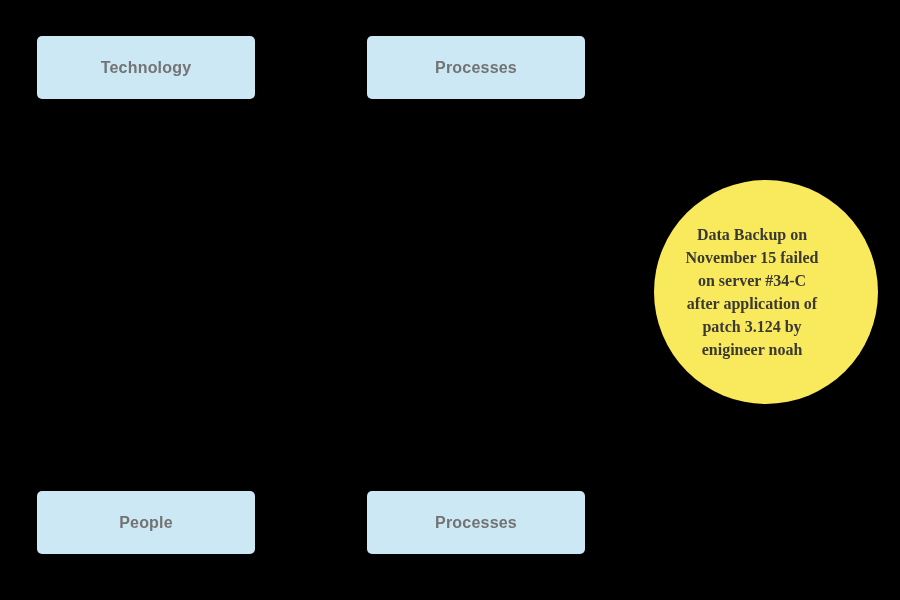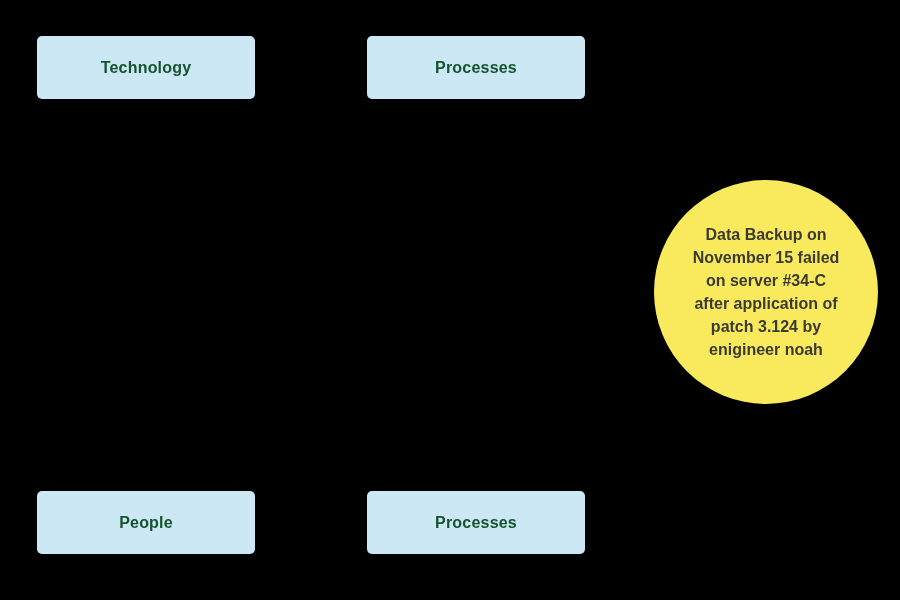--- a/index.html
+++ b/index.html
@@ -20,41 +20,41 @@
     width: 218px;
     height: 63px;
     background: #cce8f4;
     border-radius: 5px;
     display: flex;
     align-items: center;
     justify-content: center;
     box-sizing: border-box;
   }
   .category-box .box-label {
-    color: #14532d;
+    color: #737373;
     font-size: 16px;
     font-weight: 600;
     letter-spacing: 0.2px;
   }
   .box-technology { left: 37px;  top: 36px;  }
   .box-partners   { left: 367px; top: 36px;  }
   .box-people     { left: 37px;  top: 491px; }
   .box-processes  { left: 367px; top: 491px; }
 
   .note-circle {
     position: absolute;
     left: 654px;
     top: 180px;
     width: 224px;
     height: 224px;
     background: #f9e95c;
     border-radius: 50%;
     display: flex;
     align-items: center;
-    justify-content: center;
+    font-family: Liberation Serif, serif;
   }
   .note-text {
     width: 196px;
     text-align: center;
     color: #3a3a33;
     font-size: 16px;
     line-height: 23px;
     font-weight: 700;
   }
 </style>

